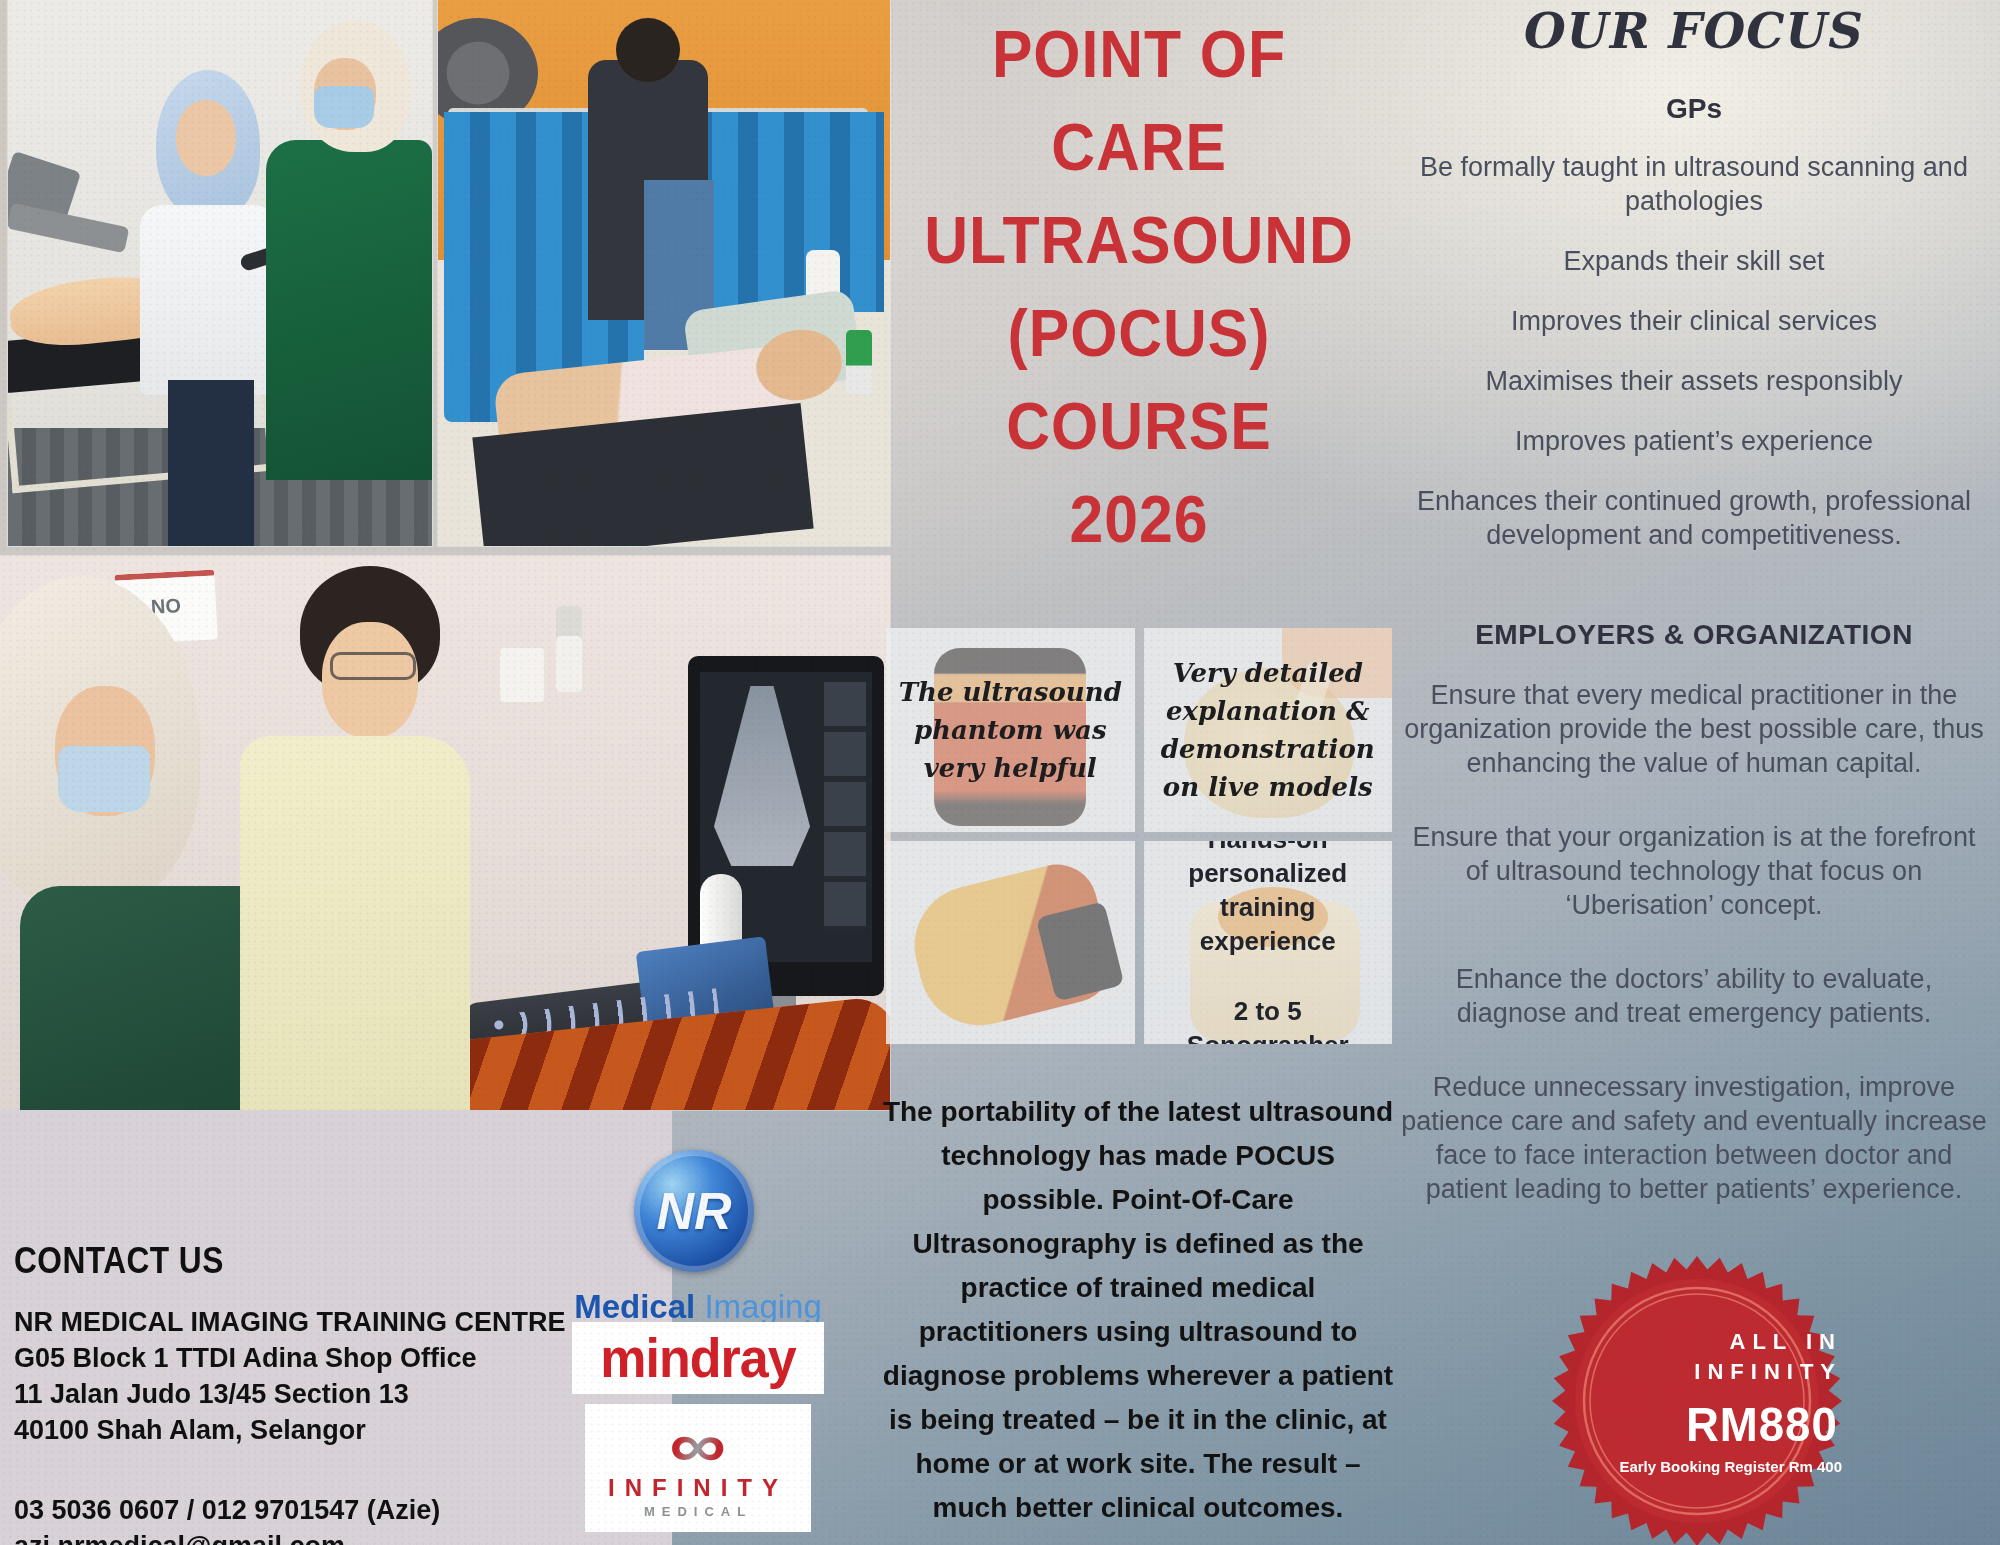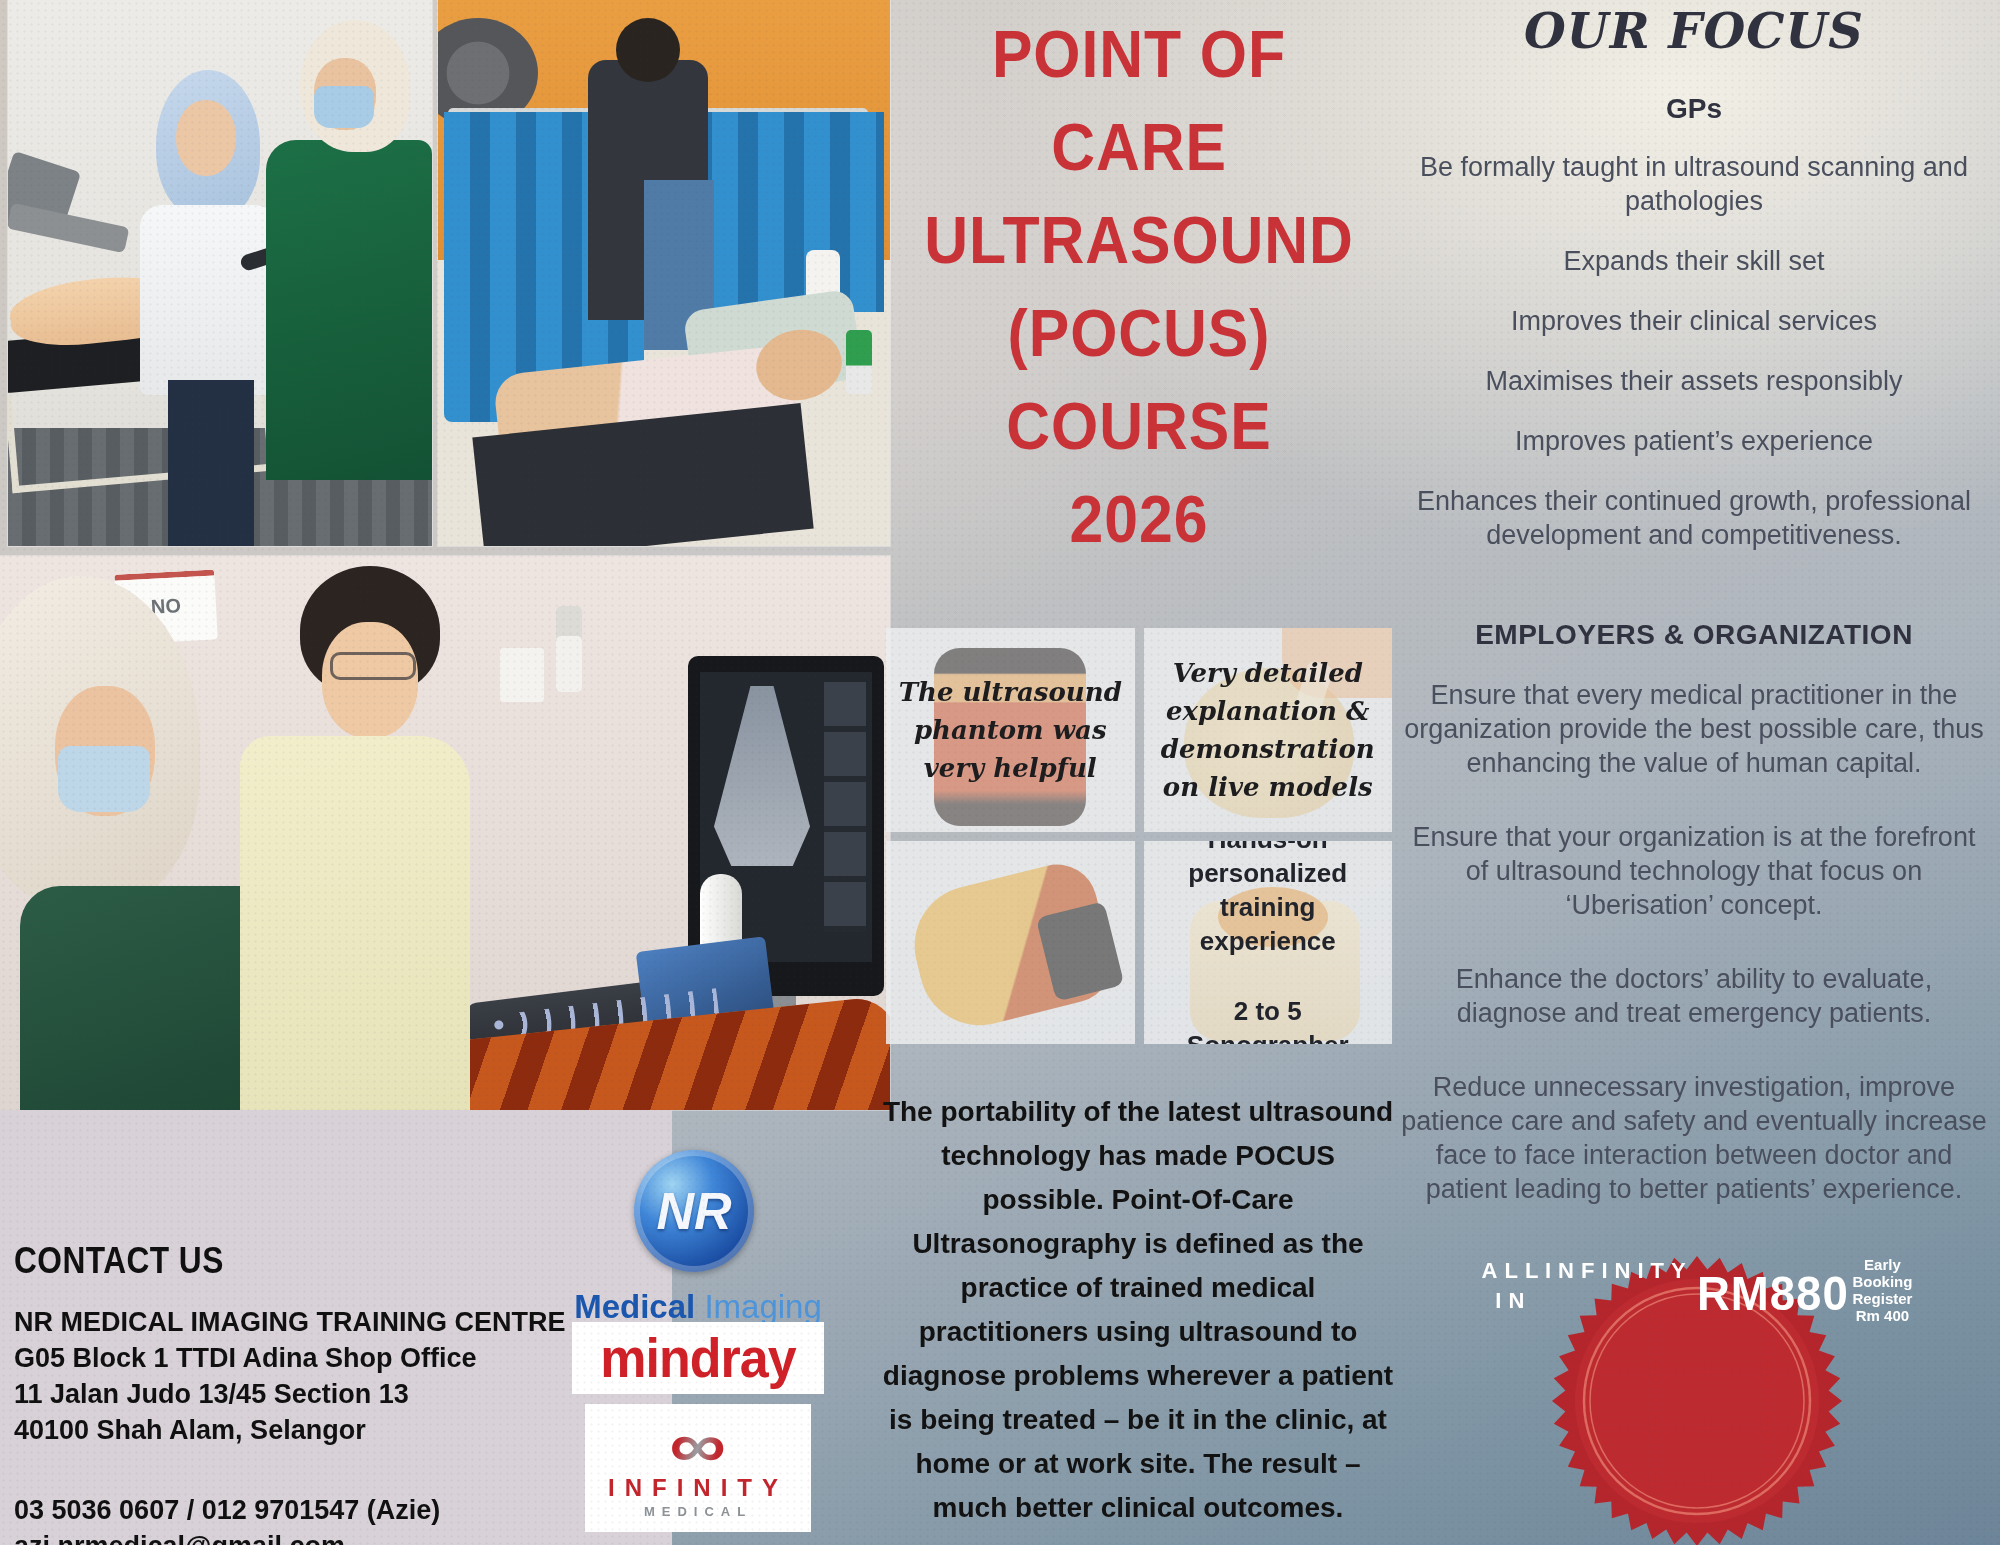--- a/index.html
+++ b/index.html
@@ -98,21 +98,21 @@
   
   .focus-col{left:1398px;top:14px;width:592px;text-align:center;color:#4a4f5e;font-size:27px;line-height:34px;}
   .our-focus{font-family:"DejaVu Serif",serif;font-style:italic;font-weight:700;font-size:48px;color:#30323f;letter-spacing:1px;margin:0 0 44px;}
   .gps-h{font-size:28px;font-weight:700;color:#30323f;margin:0 0 24px;}
   .bullet{margin:0 0 26px;}
   .employers-h{font-size:28px;font-weight:700;color:#30323f;letter-spacing:.5px;margin:66px 0 26px;}
   .para{margin:0 0 40px;}
   
   .badge{left:1552px;top:1256px;width:290px;height:290px;}
   .badge svg{position:absolute;inset:0;}
-  .badge-text{position:absolute;inset:0;display:flex;flex-direction:row;align-items:flex-start;justify-content:center;color:#fff;text-align:center;z-index:2;}
+  .badge-text{position:absolute;inset:0;display:flex;flex-direction:column;align-items:flex-end;justify-content:center;color:#fff;text-align:center;z-index:2;}
   .badge-l1{font-size:22px;font-weight:700;letter-spacing:7px;line-height:30px;}
   .badge-price{font-size:48px;font-weight:700;letter-spacing:1px;margin:10px 0 6px;transform:scaleX(.95);}
   .badge-note{font-size:15px;font-weight:700;}
   
   .contact-panel{left:0;top:1110px;width:672px;height:435px;background:#d8d2d8;}
   .contact{position:absolute;left:14px;top:130px;width:640px;color:#101010;}
   .contact-h{font-size:36px;font-weight:700;letter-spacing:.5px;transform:scaleX(.88);transform-origin:left;margin:0 0 22px;}
   .contact-line{font-size:27px;font-weight:700;line-height:36px;}
   .contact-phone{margin-top:44px;font-size:27px;font-weight:700;line-height:36px;}
   

